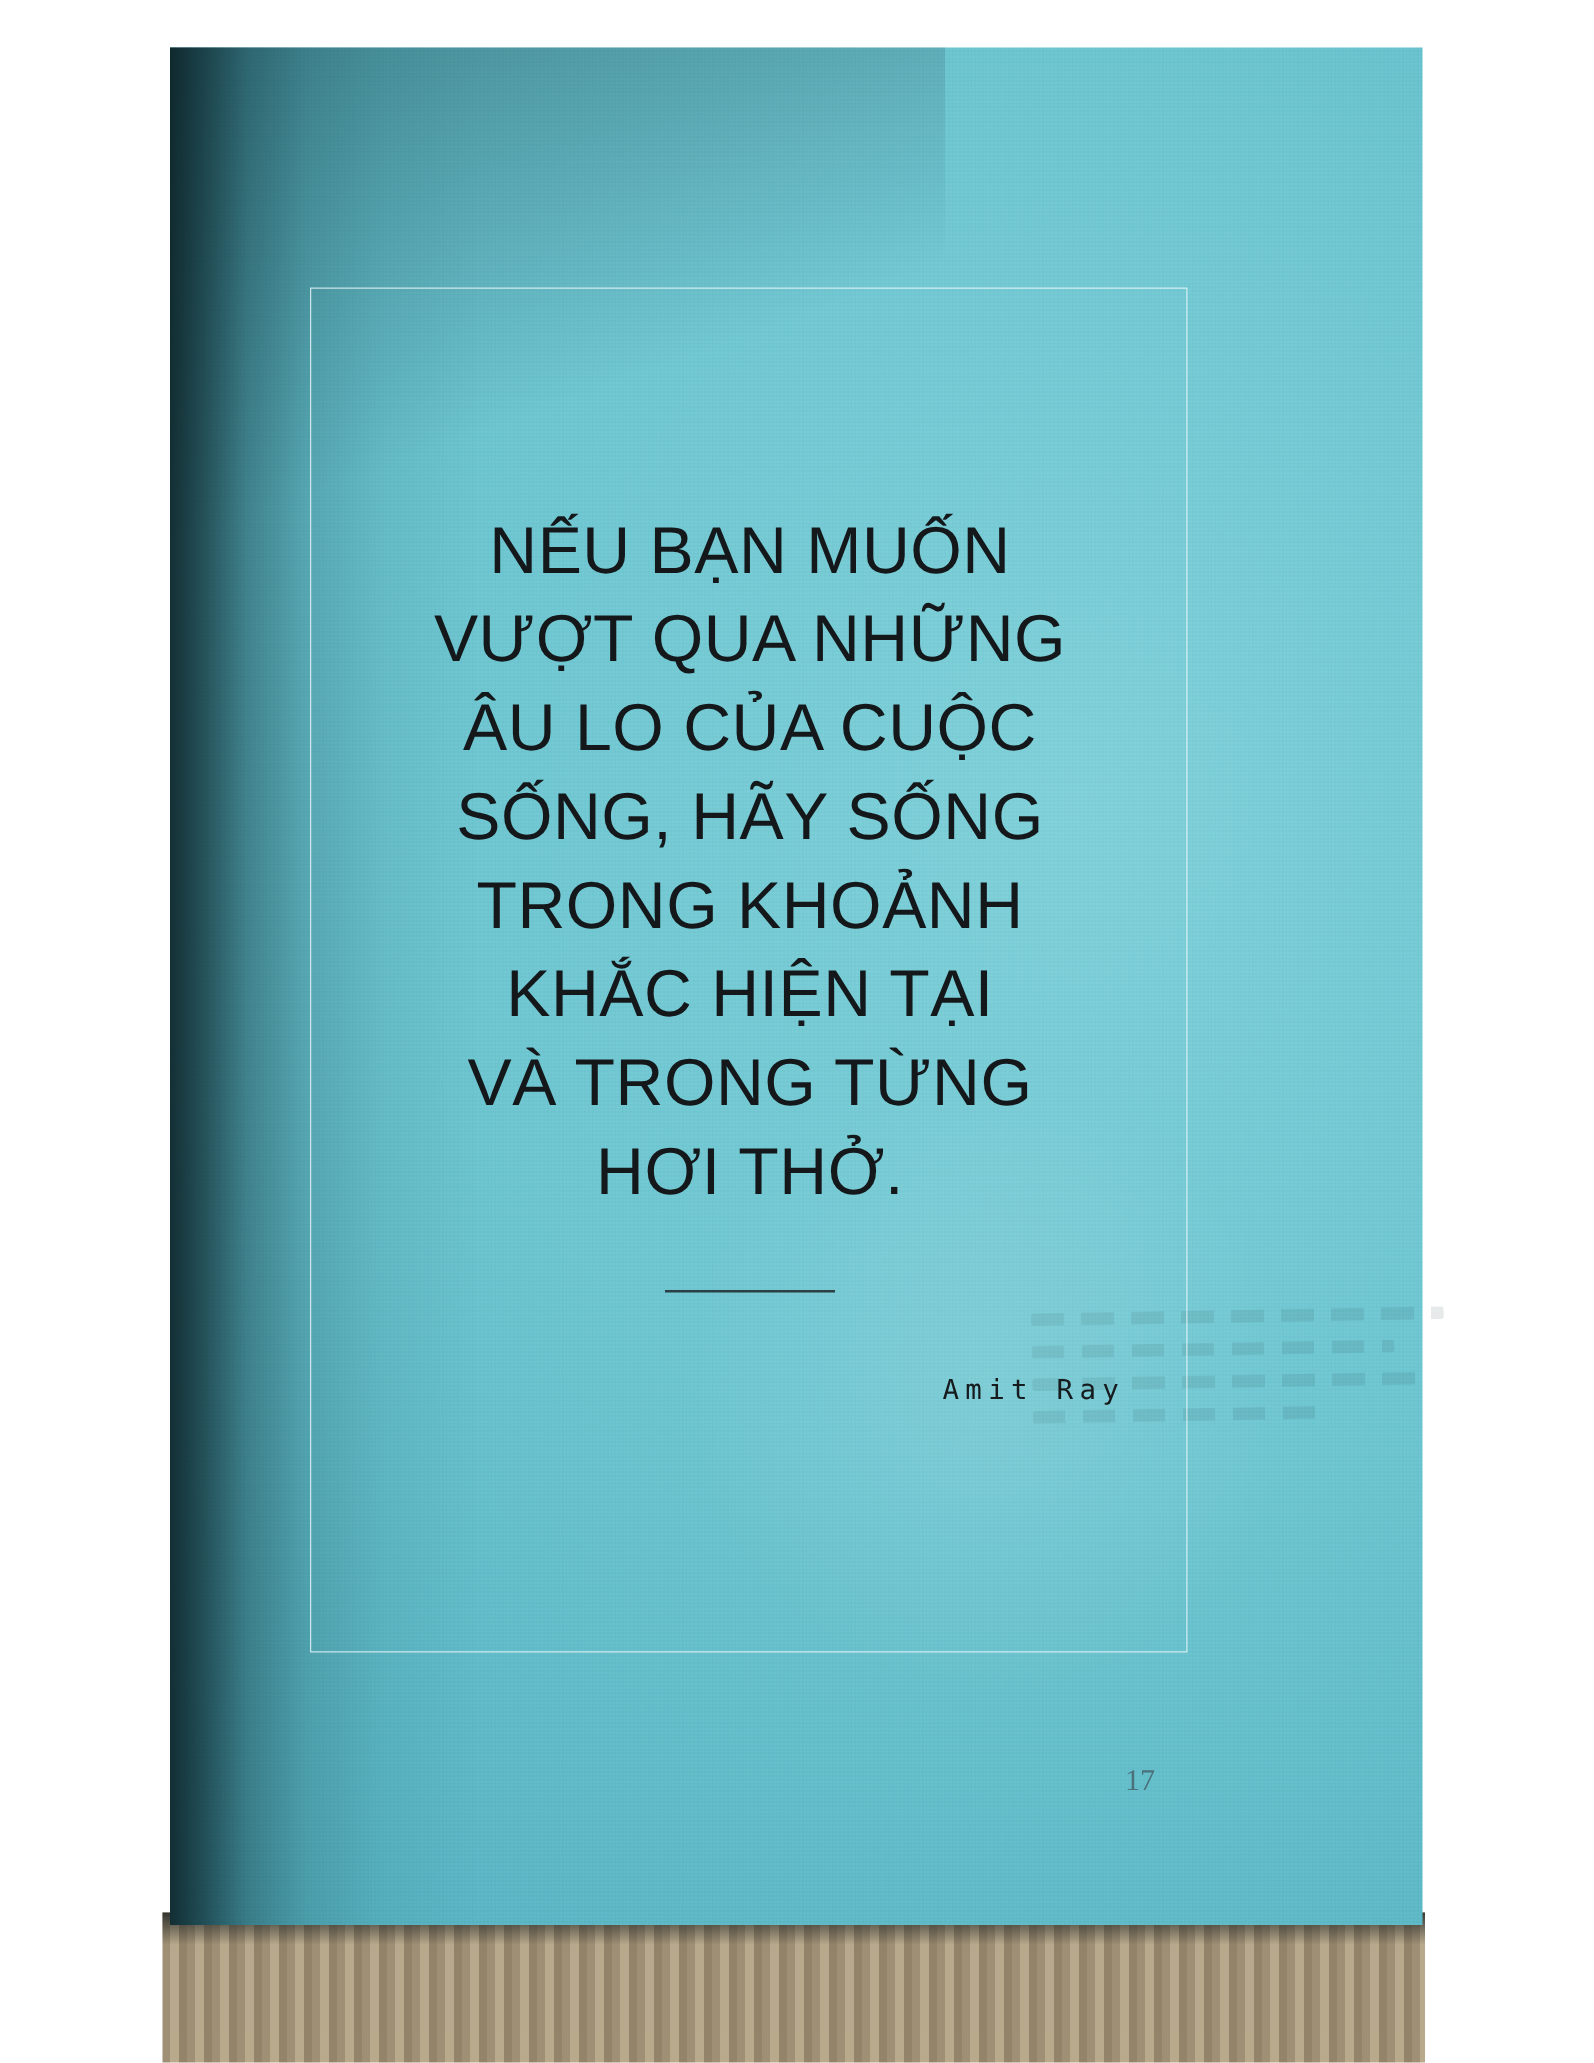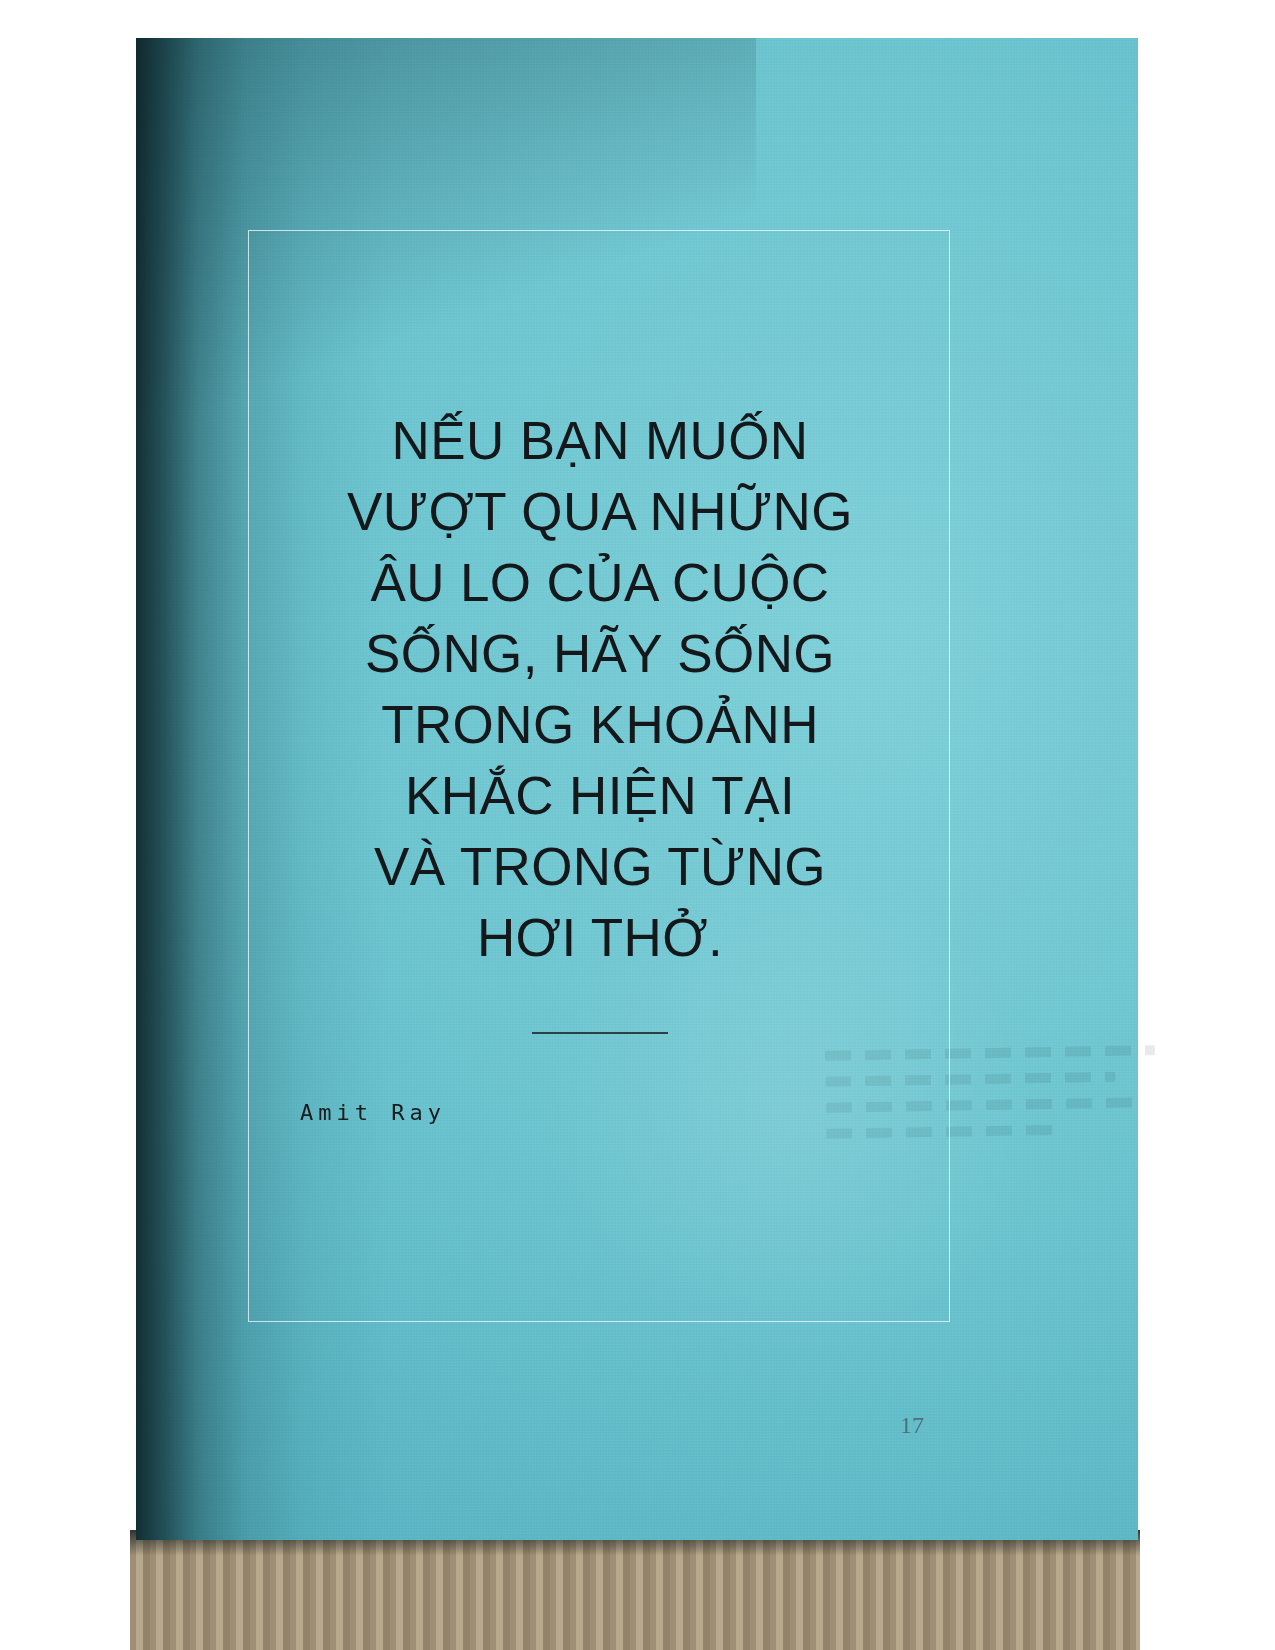--- a/index.html
+++ b/index.html
@@ -153,21 +153,21 @@
     height: 2px;
     background: #20282c;
     opacity: .85;
   }
 
   .author {
     position: absolute;
     left: 300px;
     top: 1100px;
     width: 600px;
-    text-align: left;
+    text-align: right;
     font-family: "DejaVu Sans Mono", monospace;
     font-size: 22px;
     letter-spacing: 5px;
     color: #161b1e;
   }
 
   .page-number {
     position: absolute;
     left: 900px;
     top: 1412px;

